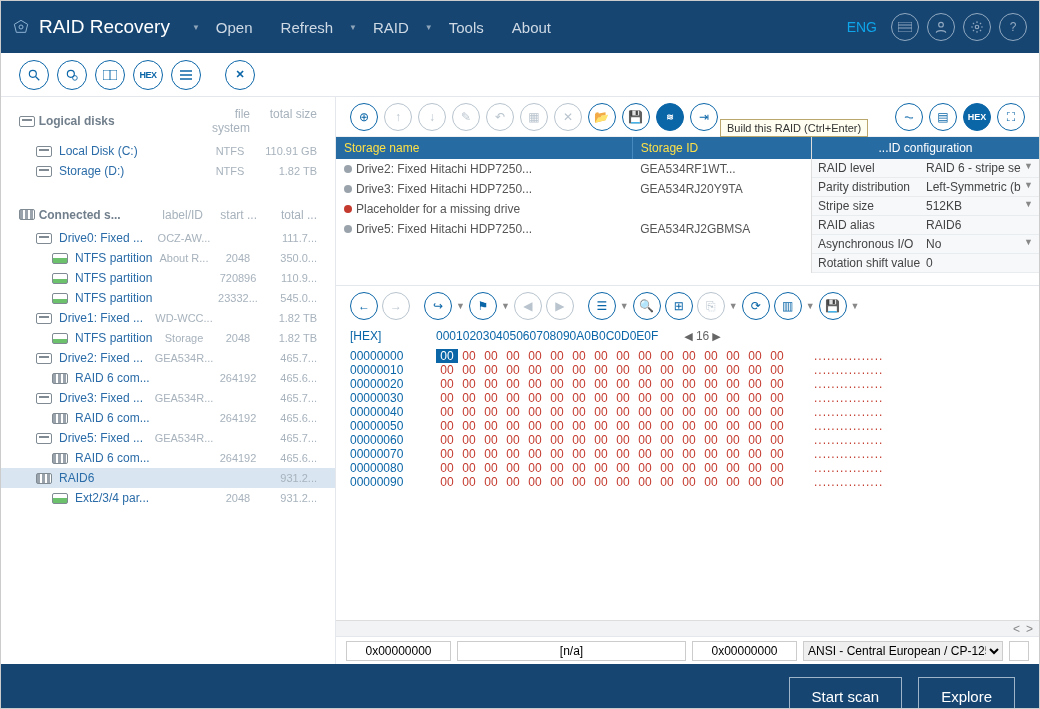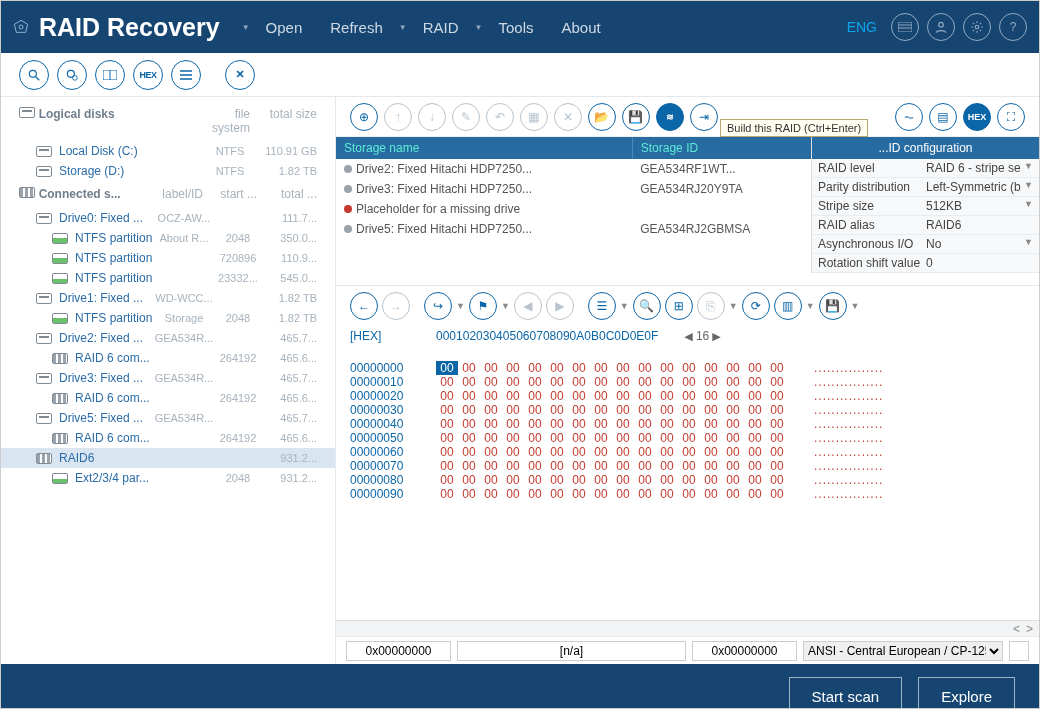--- a/index.html
+++ b/index.html
@@ -1,65 +1,65 @@
 <!DOCTYPE html>
 <html><head>
 <meta charset="utf-8">
 <style>
 *{box-sizing:border-box;margin:0;padding:0;font-family:"Segoe UI",Arial,sans-serif;font-size:12px}
 body{width:1040px;height:709px;overflow:hidden;background:#fff;color:#333;border:1px solid #ccc}
 .header{background:#164572;height:52px;display:flex;align-items:center;padding:0 12px;color:#fff}
 .logo{display:flex;align-items:center;gap:10px;margin-right:22px}
-.logo-text{font-size:25px;color:#fff;font-weight:700}
+.logo-text{font-size:19px;color:#fff;font-weight:400}
 .menu{display:flex;gap:4px;align-items:center}
 .menu-item{color:#ced9e4;font-size:15px;padding:6px 12px;cursor:pointer;display:flex;align-items:center;gap:6px}
 .caret{font-size:8px;color:#8fa5ba}
 .header-right{margin-left:auto;display:flex;align-items:center;gap:8px}
 .lang{color:#0ea5e9;font-size:14px;margin-right:6px}
 .hdr-icon{width:28px;height:28px;border:1.5px solid #92a9c0;border-radius:50%;display:flex;align-items:center;justify-content:center;color:#92a9c0;cursor:pointer}
 .toolbar{height:44px;display:flex;align-items:center;gap:8px;padding:0 18px;border-bottom:1px solid #e4e8ec}
 .tb-btn{width:30px;height:30px;border:1.5px solid #0b66a8;border-radius:50%;display:flex;align-items:center;justify-content:center;color:#0b66a8;font-size:11px;font-weight:bold;cursor:pointer}
 .tb-btn.hex{font-size:9px;letter-spacing:-0.5px}
 .body{display:flex;height:567px}
 .sidebar{width:335px;border-right:1px solid #e4e8ec;overflow:hidden;padding-top:6px}
-.section-hdr{display:flex;padding:4px 18px;color:#717f8c;font-weight:bold;font-size:13px}
+.section-hdr{display:flex;align-items:center;padding:4px 18px;color:#717f8c;font-weight:bold;font-size:13px}
 .section-hdr .cols{margin-left:auto;display:flex;gap:12px;color:#a7b2bc;font-size:11px;font-weight:normal}
 .section-hdr .cols span{width:55px;text-align:right}
 .tree{padding:2px 0}
 .tree-row{display:flex;align-items:center;padding:3px 18px;cursor:pointer;font-size:13px}
 .tree-row.sel{background:#d9e6f2}
 .tree-row .ico{width:18px;height:14px;margin-right:6px;flex-shrink:0;display:flex;align-items:center;justify-content:center}
 .tree-row .nm{flex:1;overflow:hidden;text-overflow:ellipsis;white-space:nowrap;color:#2b6ca8}
 .tree-row .c1{width:62px;color:#a7b2bc;font-size:11px;text-align:center;overflow:hidden;text-overflow:ellipsis;white-space:nowrap}
 .tree-row .c2{width:46px;color:#a7b2bc;font-size:11px;text-align:center}
 .tree-row .c3{width:56px;color:#a7b2bc;font-size:11px;text-align:right}
 .tree-row.indent1{padding-left:34px}
 .tree-row.indent2{padding-left:50px}
 .main{flex:1;display:flex;flex-direction:column;overflow:hidden;position:relative}
 .main-toolbar{height:40px;display:flex;align-items:center;gap:6px;padding:0 14px;border-bottom:1px solid #eef0f2}
 .main-toolbar .spacer{flex:1}
 .mt-btn{width:28px;height:28px;border:1.5px solid #b9c4ce;border-radius:50%;display:flex;align-items:center;justify-content:center;color:#b9c4ce;font-size:12px;cursor:pointer}
 .mt-btn.active{border-color:#0b66a8;color:#0b66a8}
 .mt-btn.filled{background:#0b66a8;border-color:#0b66a8;color:#fff;font-size:9px;font-weight:bold}
 .table-area{height:148px;overflow:hidden;position:relative}
 .drive-table{width:100%;border-collapse:collapse;font-size:12px}
-.drive-table th{background:#276ba3;color:#5eead4;text-align:left;padding:4px 8px;font-weight:normal;font-size:12px;border-right:1px solid #468ac0}
+.drive-table th{background:#276ba3;color:#fde047;text-align:left;padding:4px 8px;font-weight:normal;font-size:12px;border-right:1px solid #468ac0}
 .drive-table td{padding:3px 8px;color:#555}
 .dot{width:8px;height:8px;border-radius:50%;background:#9aa3ab;display:inline-block;margin-right:4px}
 .dot.red{background:#c43a2e}
 .cfg-panel{position:absolute;right:0;top:0;width:228px;background:#fff;border-left:1px solid #ddd}
 .cfg-hdr{background:#276ba3;color:#fff;padding:4px 8px;font-size:12px;display:flex;justify-content:center}
 .cfg-row{display:flex;border-bottom:1px solid #e8ecef;padding:2px 6px;font-size:12px;background:#f6f8fa}
 .cfg-row .k{width:108px;color:#444}
 .cfg-row .v{flex:1;color:#444}
 .cfg-row .dd{color:#888;font-size:9px;margin-left:auto}
 .tooltip{position:absolute;top:22px;left:384px;background:#fffef0;border:1px solid #b9a76e;padding:2px 6px;font-size:11px;color:#333;z-index:10}
 .hex-toolbar{height:40px;display:flex;align-items:center;gap:4px;padding:0 14px;border-top:1px solid #e4e8ec}
 .hex-area{flex:1;overflow:auto;padding:4px 14px;font-family:Consolas,monospace;font-size:12px;position:relative}
-.hex-ruler{display:flex;gap:0;color:#0b66a8;margin-bottom:18px}
+.hex-ruler{display:flex;gap:0;color:#0b66a8;margin-bottom:6px}
 .hex-ruler .label{width:86px;color:#0b66a8}
 .hex-ruler .byte{width:22px;text-align:center}
 .hex-ruler .ascii{margin-left:26px;color:#666;font-size:11px}
 .hex-row{display:flex}
 .hex-row .offset{width:86px;color:#0b66a8}
 .hex-row .byte{width:22px;text-align:center;color:#c43a2e}
 .hex-row .byte.sel{background:#0b66a8;color:#fff}
 .hex-row .ascii{margin-left:26px;color:#c43a2e;letter-spacing:1px}
 .hex-scroll{height:16px;background:#f1f3f5;border-top:1px solid #ddd;display:flex;justify-content:flex-end;align-items:center;padding:0 6px;color:#888;font-size:10px;gap:6px}
 .status{height:28px;display:flex;align-items:center;gap:6px;padding:0 10px;border-top:1px solid #e4e8ec}
@@ -178,21 +178,21 @@
         <div class="tree-row indent1">
           <span class="ico">
             <div class="disk-ico"></div>
           </span>
           <span class="nm">Storage (D:)</span>
           <span class="c1">NTFS</span>
           <span class="c3">1.82 TB</span>
         </div>
       </div>
 
-    <div class="section-hdr" style="margin-top:0">
+    <div class="section-hdr" style="margin-top:20px">
       <span class="ico">
           <div class="raid-ico"></div>
         </span>&nbsp;
       <span>Connected s...</span>
       <div class="cols">
           <span style="width:50px">label/ID</span>
           <span style="width:42px">start ...</span>
           <span style="width:48px">total ...</span>
         </div>
     </div>

